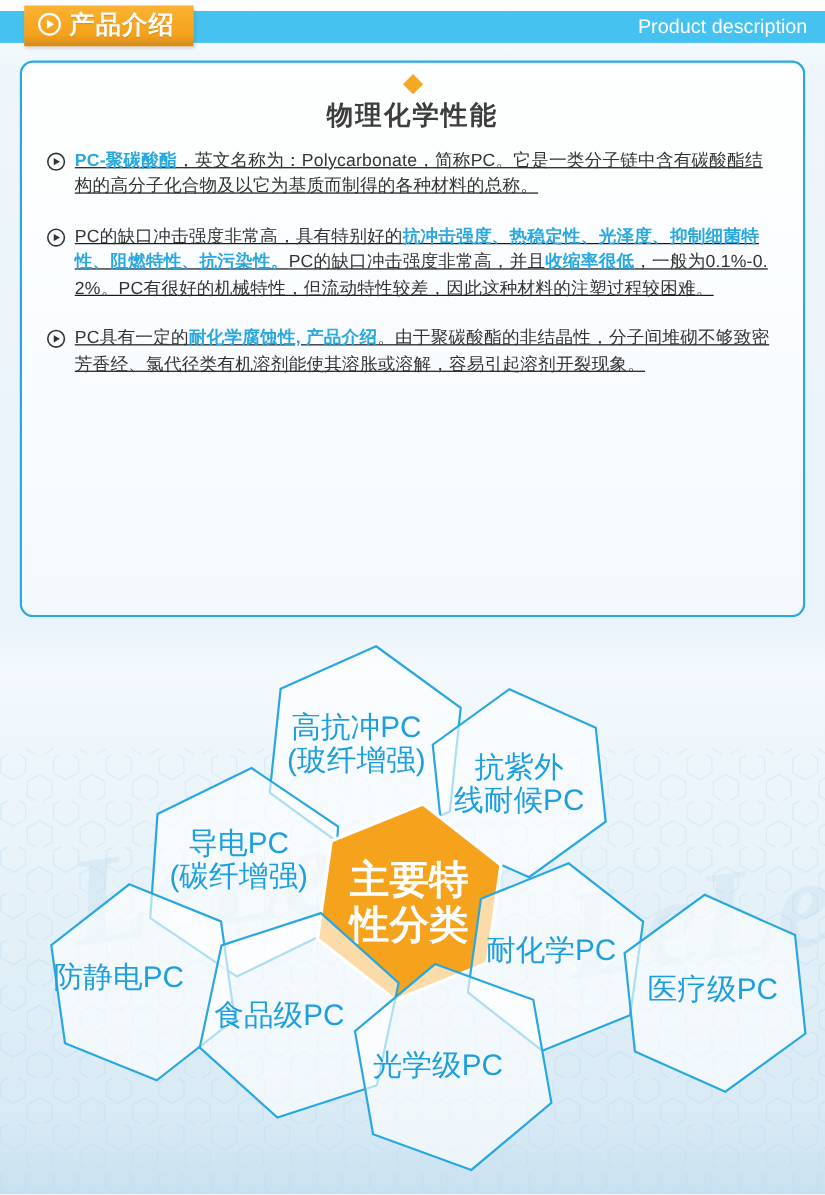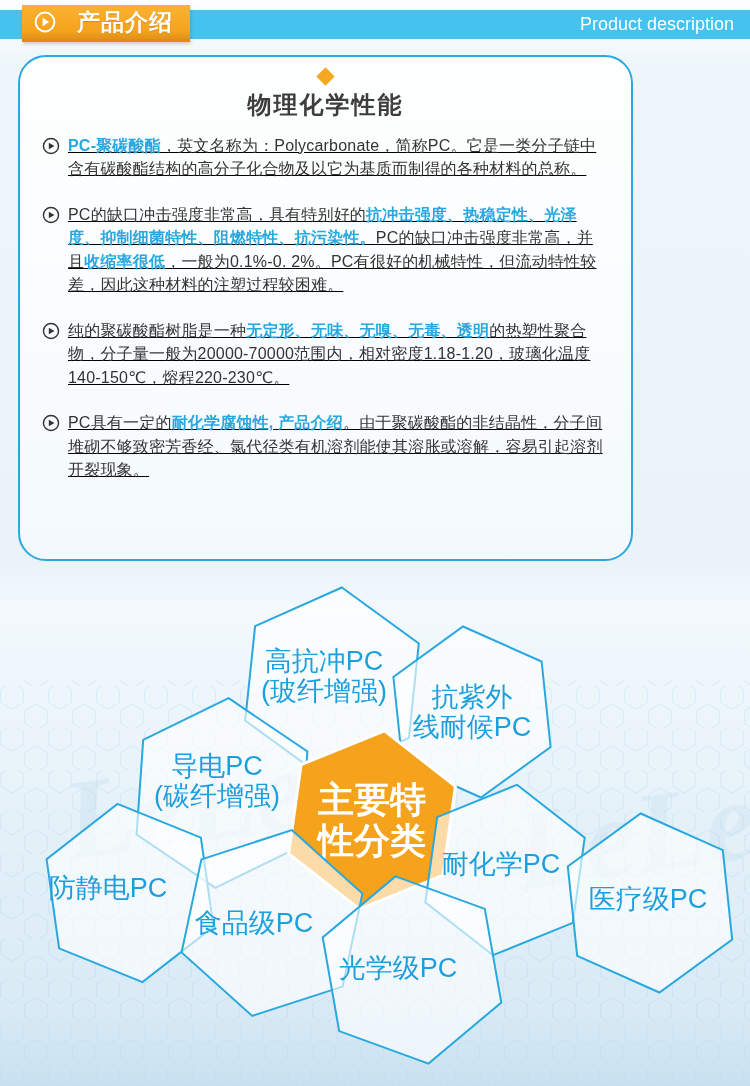--- a/index.html
+++ b/index.html
@@ -7,29 +7,29 @@
   body { font-family:"Liberation Sans","DejaVu Sans",sans-serif; background:#fff; }
   .page { position:relative; width:750px; height:1086px; overflow:hidden;
           background:linear-gradient(180deg,#fdfeff 0%, #eef6fb 6%, #eaf3fa 52%, #f3f9fd 56%, #e3f0f8 78%, #d5e8f4 100%); }
 
   
   .topbar { position:absolute; left:0; top:10px; width:750px; height:29px; background:#45c2f0; }
   .topbar-sub { position:absolute; right:16px; top:4px; color:#ffffff;
                 font-family:Liberation Sans, sans-serif; font-size:18px; }
   .badge { position:absolute; left:22px; top:-5px; height:37px; padding:0 17px 0 12px;
            background:linear-gradient(180deg,#fbb232 0%, #f5a21c 78%, #e2911a 100%);
-           border-bottom:3px solid #dd8d14; display:flex; align-items:center; gap:21px;
+           border-bottom:3px solid #dd8d14; display:flex; align-items:center; gap:7px;
            box-shadow:1px 2px 3px rgba(120,80,0,.25);justify-content:center; }
   .badge-icon svg { display:block; }
   .badge-label { color:#fff; font-size:23px; font-weight:bold; letter-spacing:1px;
                  text-shadow:0 1px 1px rgba(180,110,0,.5); }
 
   
-  .card { position:absolute; left:18px; top:55px; width:615px; height:506px;
-          border:2px solid #2aa9e1; border-radius:28px;
+  .card { position:absolute; left:18px; top:55px; width:714px; height:506px;
+          border:2px solid #2aa9e1; border-radius:12px;
           background:linear-gradient(180deg,#feffff 0%, #f9fcfe 60%, #f3f9fd 100%); }
   .card-head { padding-top:13px; text-align:center; }
   .diamond { display:inline-block; width:13px; height:13px; background:#f7a823;
              transform:rotate(45deg); margin-bottom:4px; }
   .card-title { font-size:24px; color:#3d3d3d; font-weight:bold; letter-spacing:2px; line-height:1.2; }
 
   .bullets { margin:14px 22px 0 22px; }
   .bullet { display:flex; margin-bottom:22px;text-decoration:underline; }
   .b-icon { flex:0 0 26px; padding-top:3px; }
   .b-icon svg { display:block; }
@@ -86,29 +86,20 @@
           </span>
           <p class="b-text"><span>PC的缺口冲击强度非常高，具有特别好的</span><span class="hl">抗冲击强度、热稳定性、光泽度、抑制细菌特性、阻燃特性、抗污染性。</span><span>PC的缺口冲击强度非常高，并且</span><span class="hl">收缩率很低</span><span>，一般为0.1%-0. 2%。PC有很好的机械特性，但流动特性较差，因此这种材料的注塑过程较困难。</span></p>
         </div>
         <div class="bullet">
           <span class="b-icon">
             <svg width="18" height="18" viewBox="0 0 20 20">
               <circle cx="10" cy="10" r="8.4" fill="none" stroke="#333" stroke-width="1.6"></circle>
               <path d="M7.6 6.3 L13.9 10 L7.6 13.7 Z" fill="#333"></path>
             </svg>
           </span>
-          <p class="b-text"><span>纯的聚碳酸酯树脂是一种</span><span class="hl">无定形、无味、无嗅、无毒、透明</span><span>的热塑性聚合物，分子量一般为20000-70000范围内，相对密度1.18-1.20，玻璃化温度140-150℃，熔程220-230℃。</span></p>
-        </div>
-        <div class="bullet">
-          <span class="b-icon">
-            <svg width="18" height="18" viewBox="0 0 20 20">
-              <circle cx="10" cy="10" r="8.4" fill="none" stroke="#333" stroke-width="1.6"></circle>
-              <path d="M7.6 6.3 L13.9 10 L7.6 13.7 Z" fill="#333"></path>
-            </svg>
-          </span>
           <p class="b-text"><span>PC具有一定的</span><span class="hl">耐化学腐蚀性, 产品介绍</span><span>。由于聚碳酸酯的非结晶性，分子间堆砌不够致密芳香经、氯代径类有机溶剂能使其溶胀或溶解，容易引起溶剂开裂现象。</span></p>
         </div>
       </div>
   </div>
 
   <svg class="diagram" id="diagram" viewBox="0 0 750 526">
     <defs>
       <pattern id="hexpat" width="48" height="42" patternUnits="userSpaceOnUse">
         <polygon points="12,-3 23.3,3.5 23.3,16.5 12,23 0.7,16.5 0.7,3.5" fill="none" stroke="#8cc3e6" stroke-width="1"></polygon>
         <polygon points="36,18 47.3,24.5 47.3,37.5 36,44 24.7,37.5 24.7,24.5" fill="none" stroke="#8cc3e6" stroke-width="1"></polygon>

